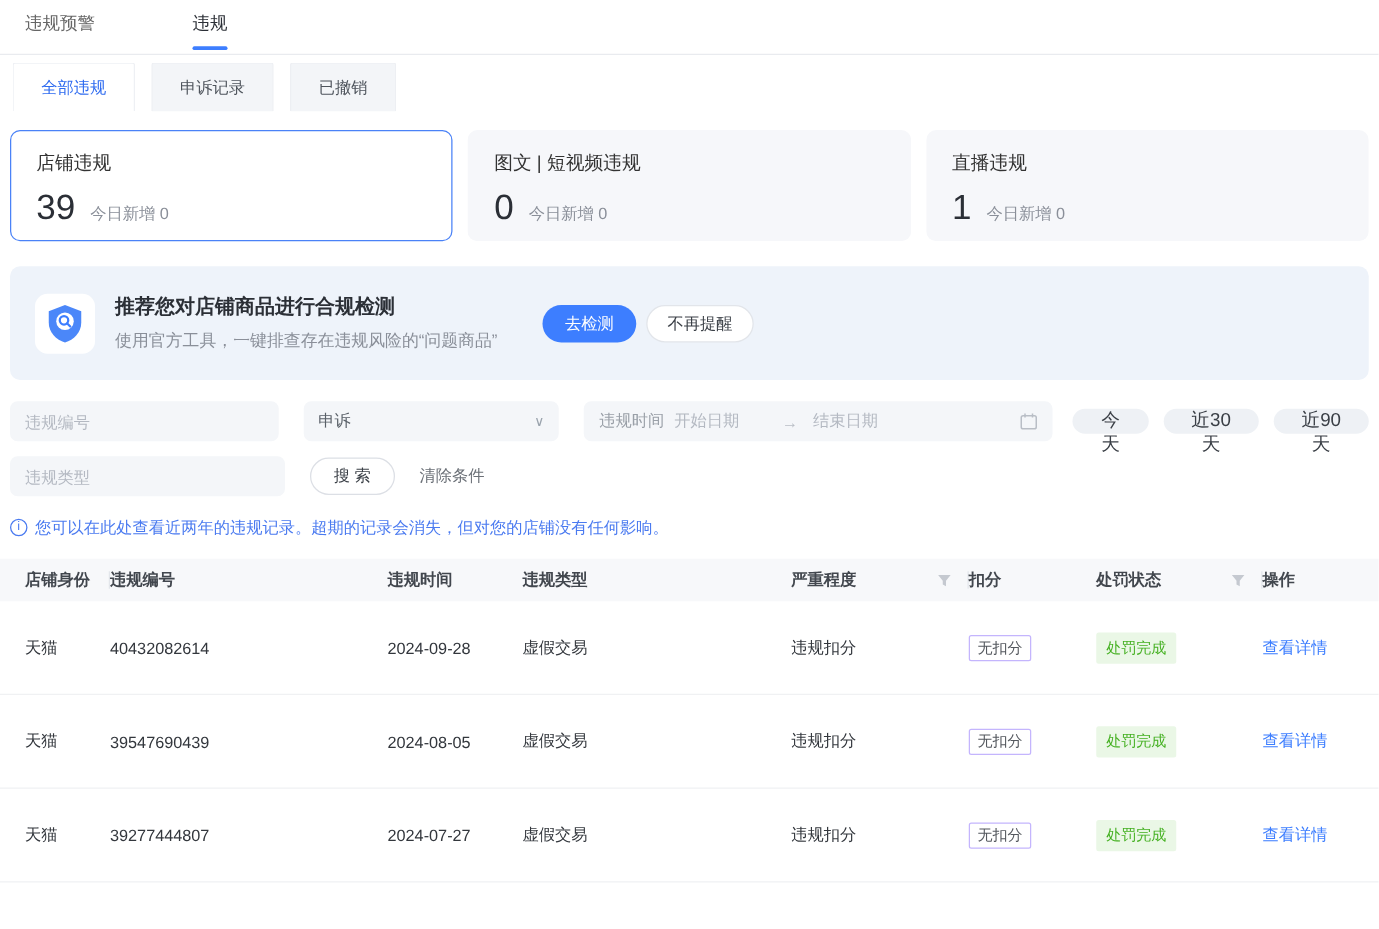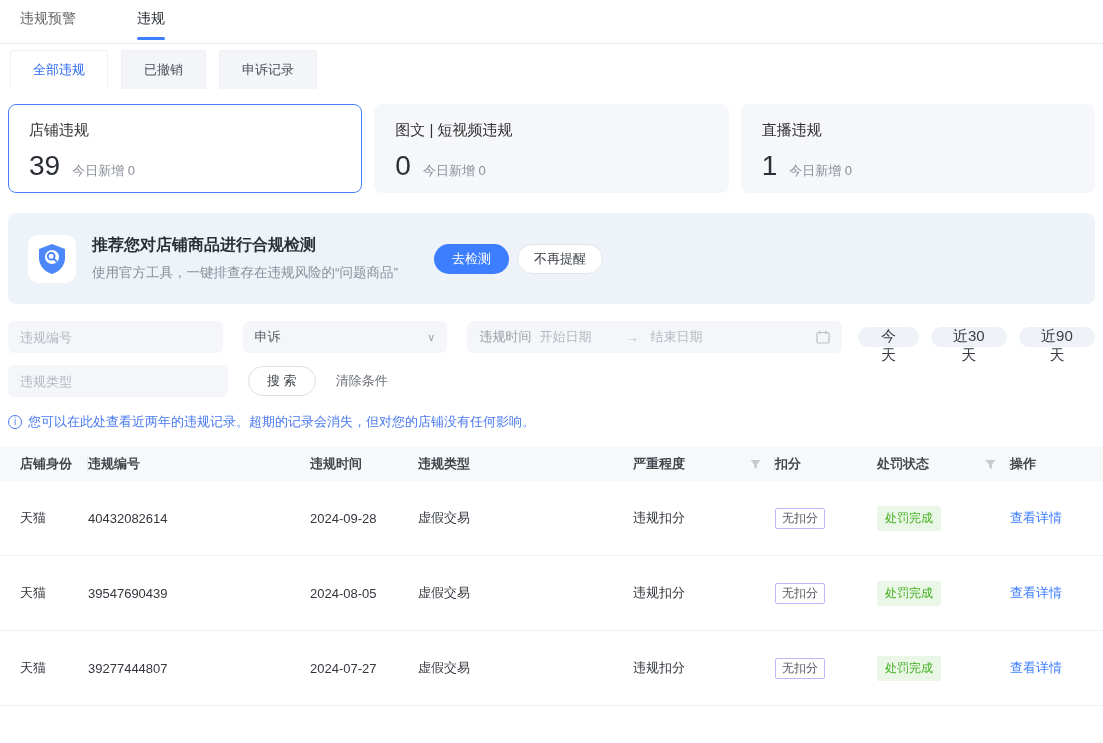--- a/index.html
+++ b/index.html
@@ -1,20 +1,20 @@
 <!DOCTYPE html>
 <html><head>
 <meta charset="utf-8">
 <style>
   * { box-sizing: border-box; margin: 0; padding: 0; }
   html,body { width: 1103px; height: 743px; background: #fff;
     font-family: "Liberation Sans", "DejaVu Sans", sans-serif; color: #333; }
 
   
-  .top-tabs { display: flex; gap: 61px; padding: 10px 0 0 20px; height: 44px;
+  .top-tabs { display: flex; gap: 78px; padding: 10px 0 0 20px; height: 44px;
     border-bottom: 1px solid #e9ebef; }
   .top-tab { position: relative; font-size: 14px; color: #666; height: 26px;
     cursor: pointer; }
   .top-tab.active { color: #2b2f36; }
   .top-tab.active::after { content: ""; position: absolute; left: 0; right: 0;
     bottom: -4px; height: 3px; background: #3d7eff; border-radius: 2px; }
 
   
   .sub-tabs { display: flex; gap: 13px; padding-left: 10px; margin-top: 6px;
     height: 39px; }
@@ -105,22 +105,22 @@
 </head>
 <body>
 
 <div class="top-tabs">
   <div class="top-tab">违规预警</div>
   <div class="top-tab active">违规</div>
 </div>
 
 <div class="sub-tabs">
   <div class="sub-tab active">全部违规</div>
+  <div class="sub-tab">申诉记录</div>
   <div class="sub-tab">已撤销</div>
-  <div class="sub-tab">申诉记录</div>
 </div>
 
 <div class="cards">
   <div class="card selected">
     <div class="card-title">店铺违规</div>
     <div class="card-nums">
       <span class="card-count">39</span>
       <span class="card-sub">今日新增 0</span>
     </div>
   </div>

